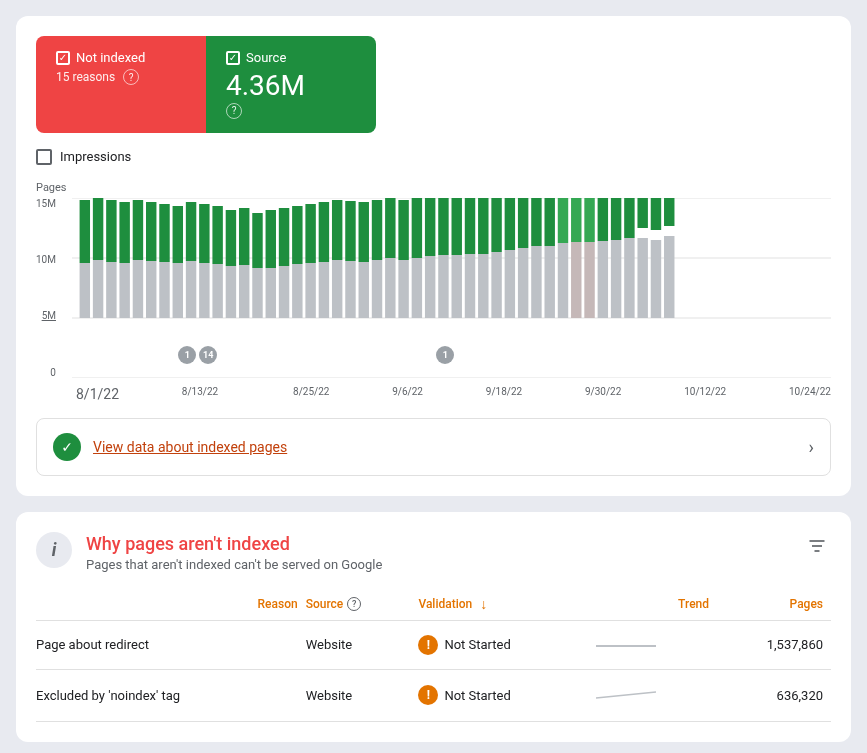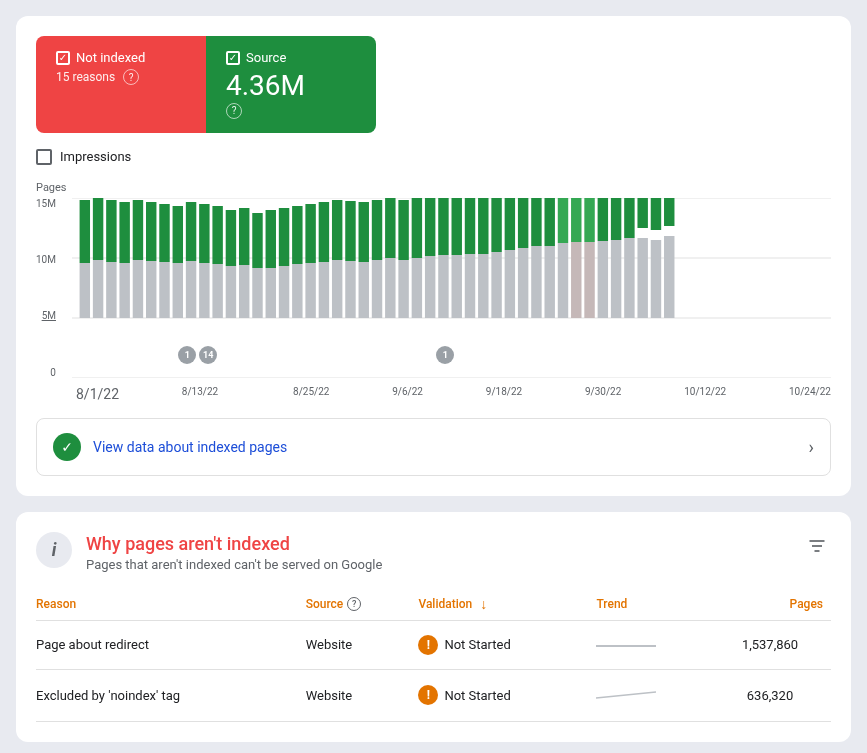--- a/index.html
+++ b/index.html
@@ -157,21 +157,22 @@
       display: flex;
       align-items: center;
       justify-content: center;
       color: #fff;
       font-size: 14px;
       flex-shrink: 0;
     }
 
     .view-data-text {
       font-size: 14px;
-      color: #1d4ed8;
+      color: #c2410c;
+      text-decoration: underline;
     }
 
     .chevron-right {
       color: #5f6368;
       font-size: 18px;
     }
 
     
     .card2 {
       background: #fff;
@@ -230,38 +231,38 @@
     
     .data-table {
       width: 100%;
       border-collapse: collapse;
     }
 
     .data-table th {
       font-size: 12px;
       color: #e37400;
       font-weight: 500;
-      text-align: left;
+      text-align: right;
       padding: 8px 8px 8px 0;
       border-bottom: 1px solid #e0e0e0;
     }
 
     .data-table th.right {
       text-align: right;
     }
 
     .data-table td {
       font-size: 13px;
       color: #202124;
       padding: 14px 8px 14px 0;
       border-bottom: 1px solid #e0e0e0;
     }
 
     .data-table td.right {
-      text-align: center;
+      text-align: right;
     }
 
     .th-validation {
       display: flex;
       align-items: center;
       gap: 8px;
     }
 
     .sort-arrow {
       font-size: 14px;

